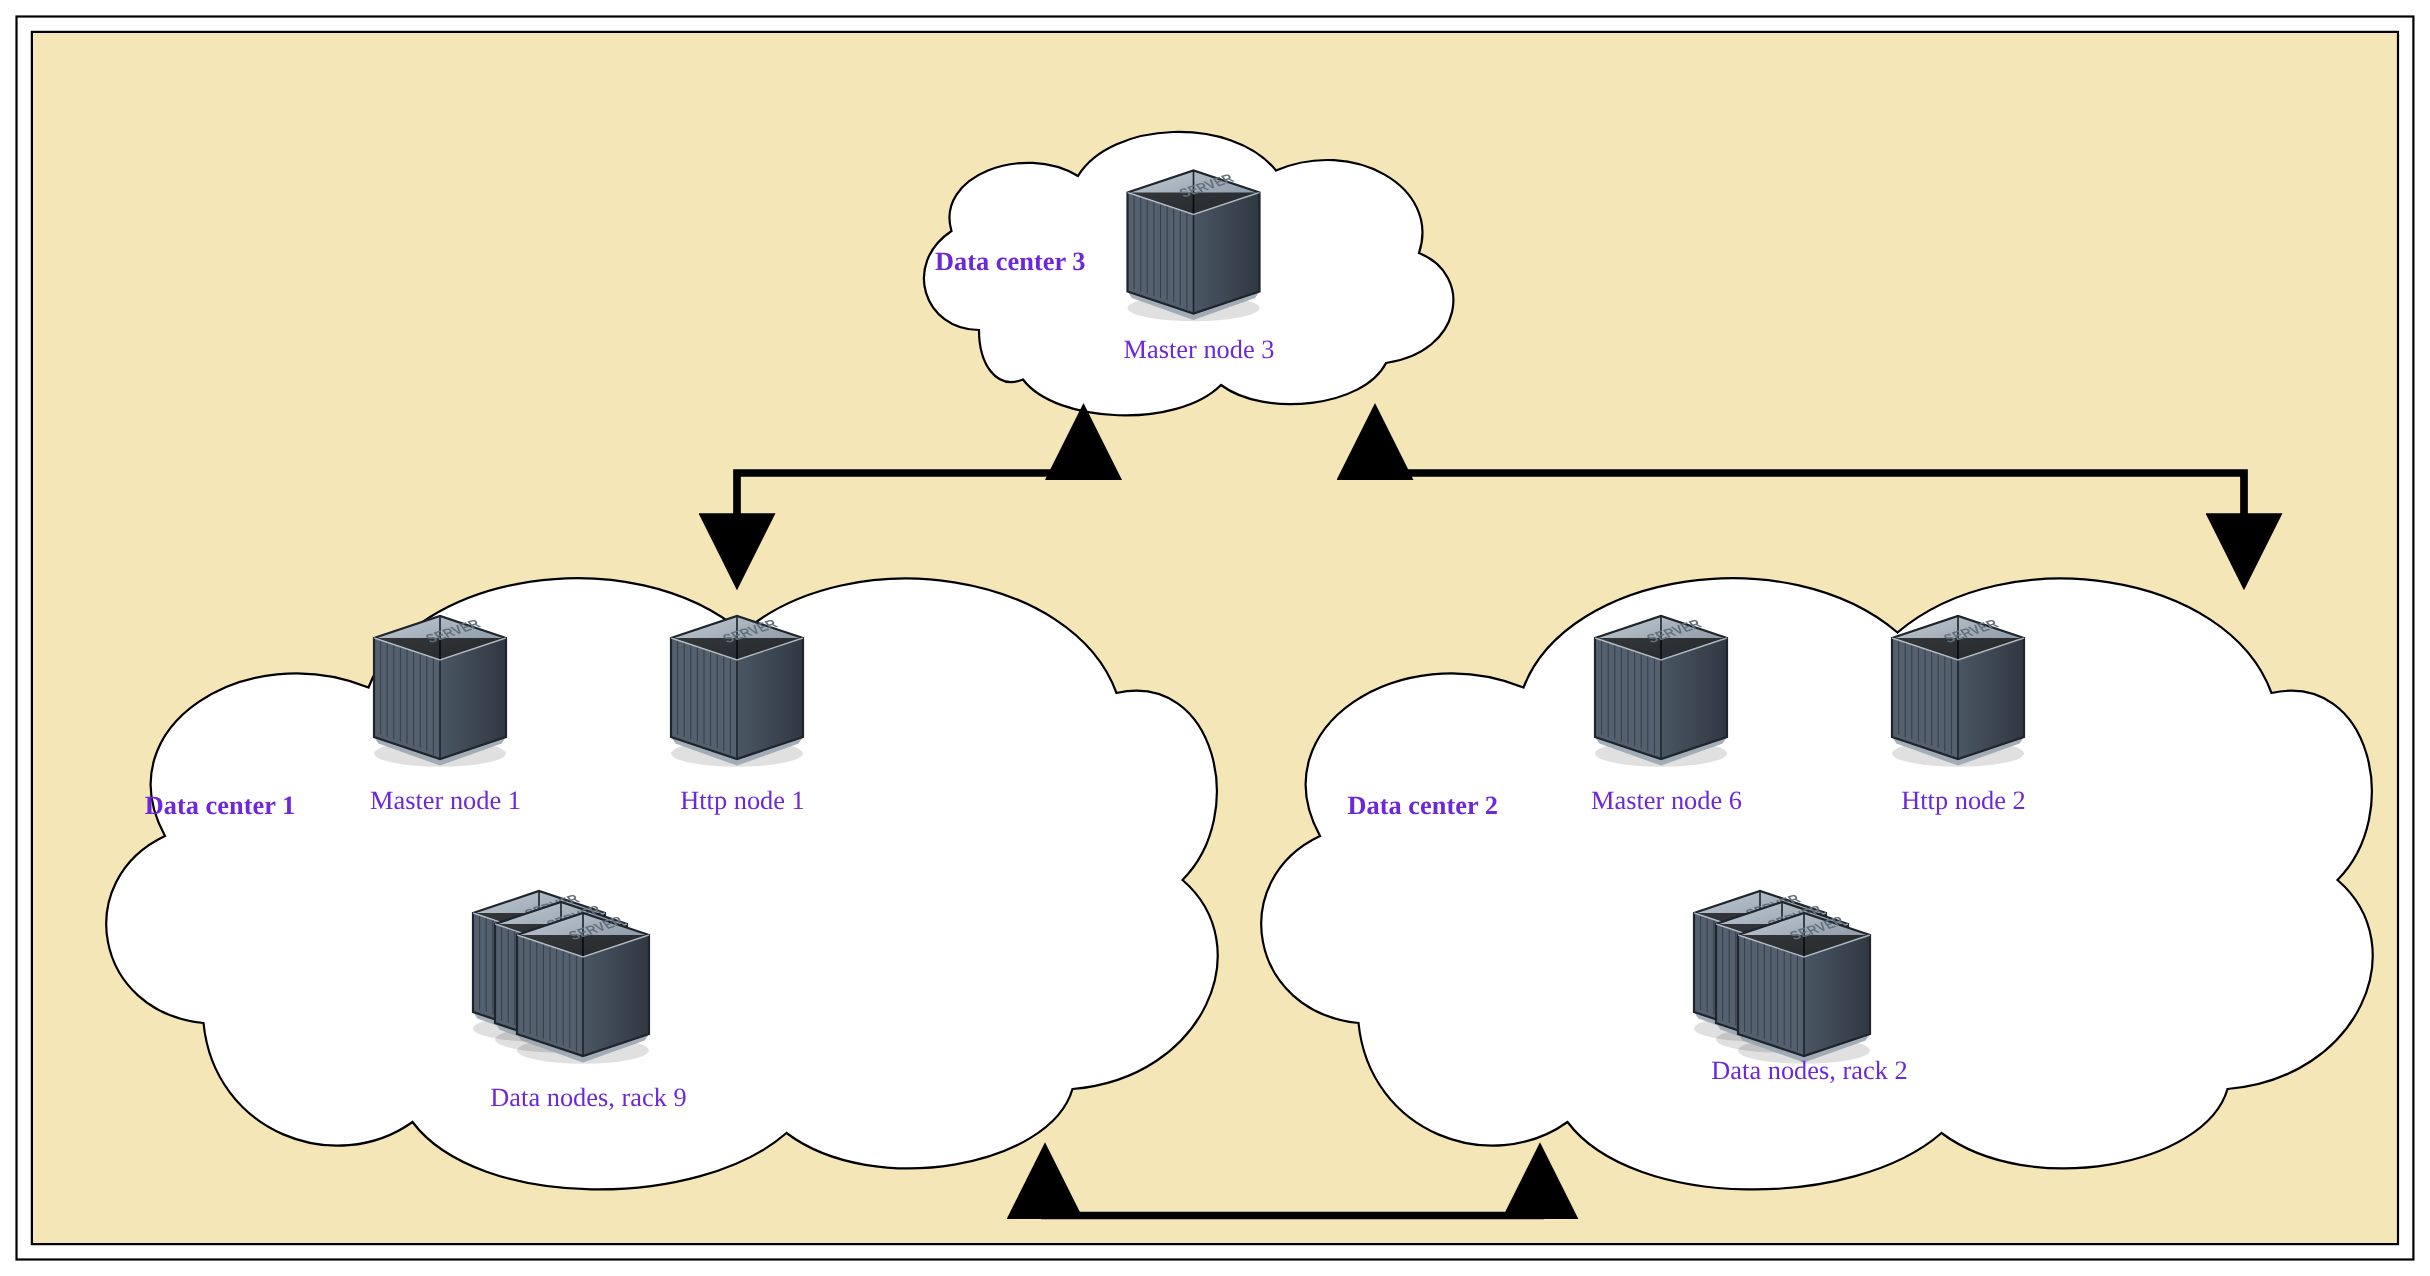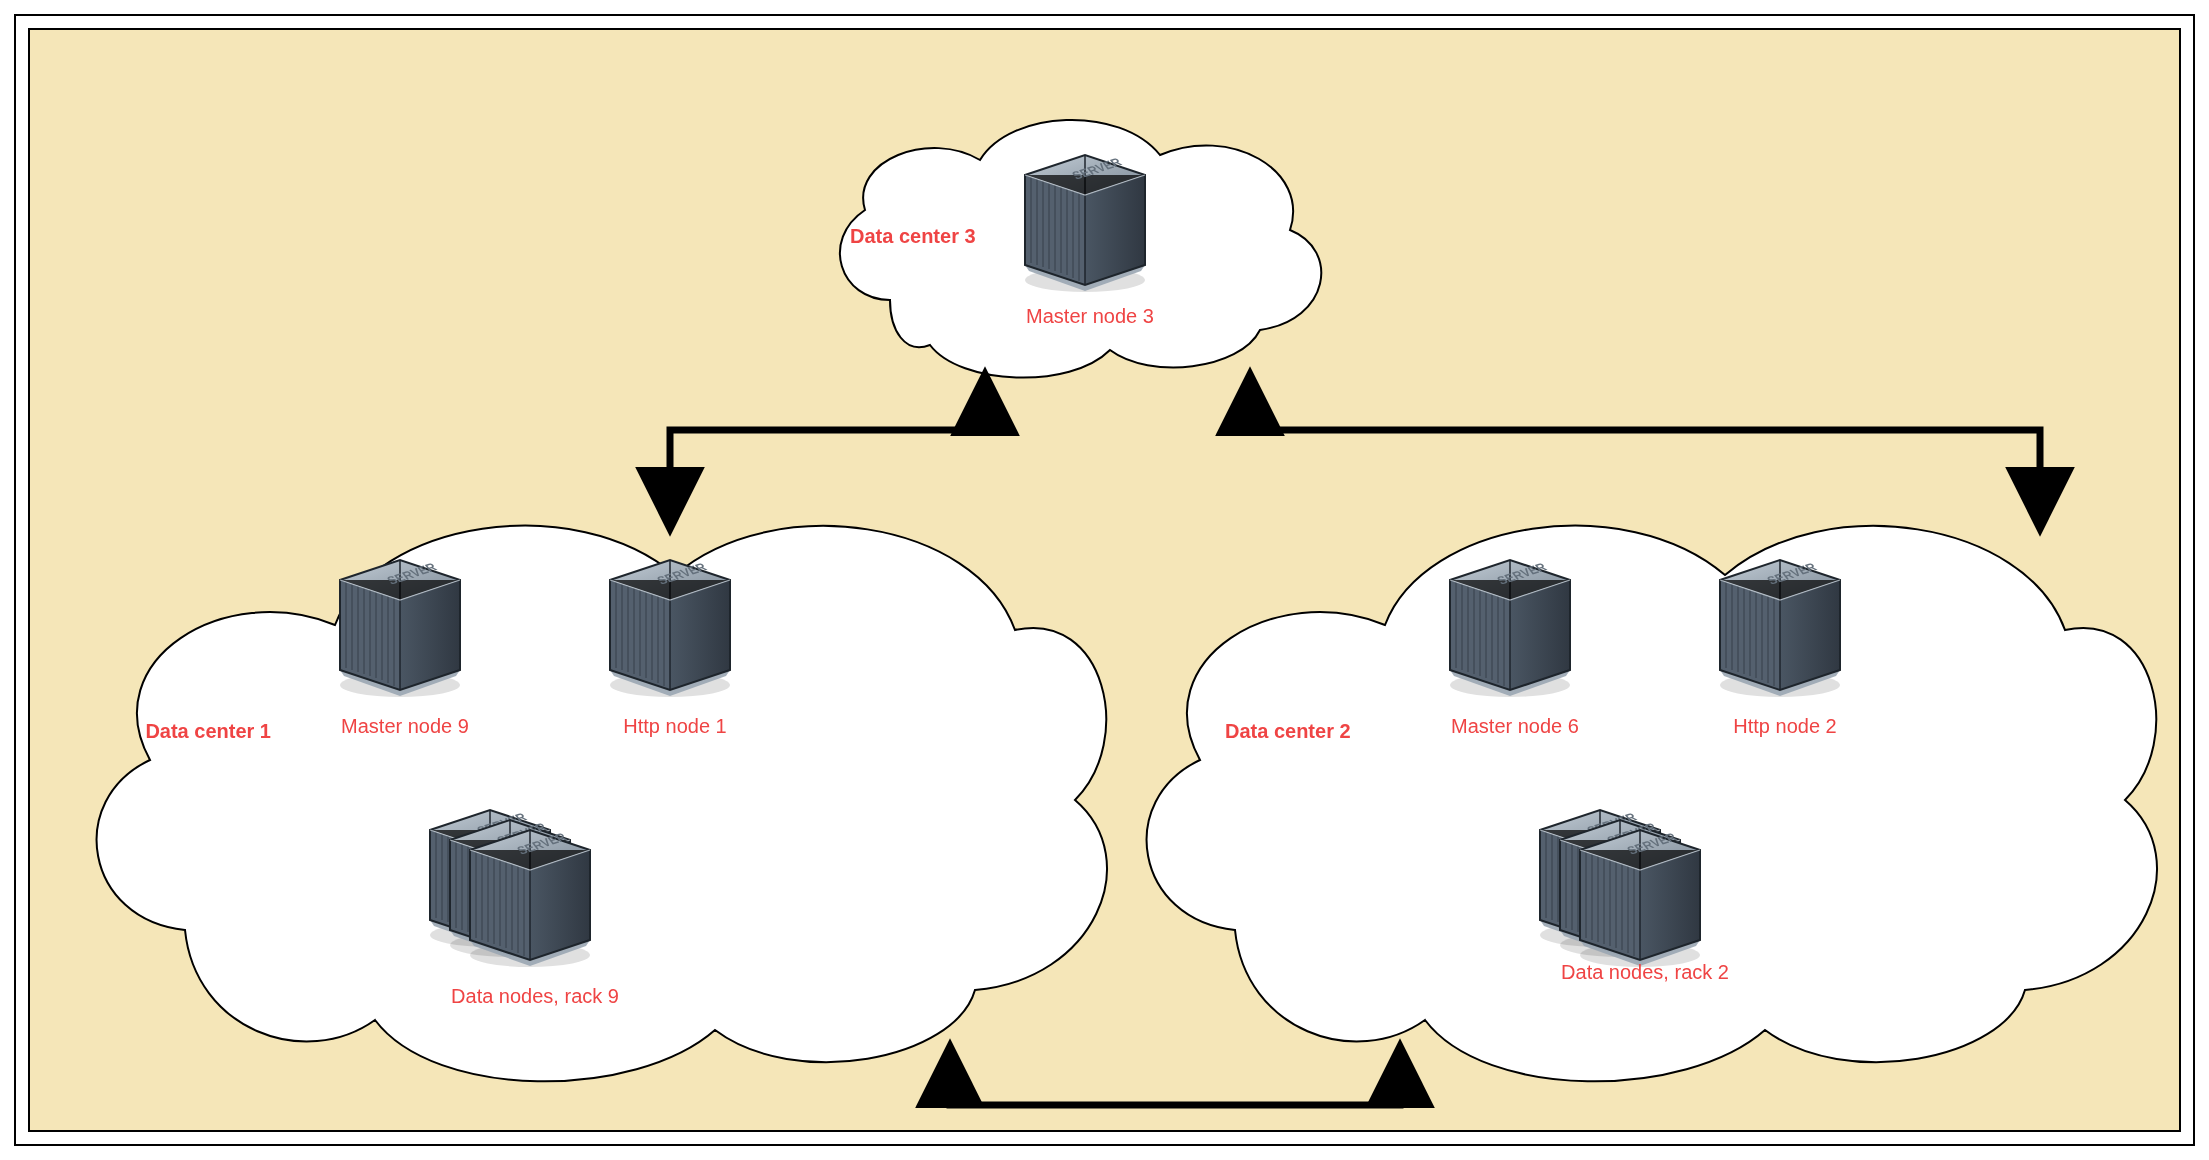--- a/index.html
+++ b/index.html
@@ -1,20 +1,20 @@
 <!DOCTYPE html>
 <html><head>
 <meta charset="utf-8">
 <style>
   html,body{margin:0;padding:0;background:#fff;}
   .canvas{position:relative;width:2209px;height:1160px;}
   .outer{position:absolute;left:14px;top:14px;width:2181px;height:1132px;border:2px solid #000;box-sizing:border-box;}
   .panel{position:absolute;left:28px;top:28px;width:2153px;height:1104px;background:#f5e6b8;border:2px solid #000;box-sizing:border-box;}
   svg.diagram{position:absolute;left:0;top:0;}
-  .label{position:absolute;font-family:Liberation Sans, sans-serif;font-size:20px;color:#ef4444;text-align:center;}
+  .label{position:absolute;font-family:Liberation Serif, serif;font-size:24px;color:#6d28d9;text-align:center;}
   .label.bold{font-weight:bold;}
 </style>
 </head>
 <body>
 
 <div class="canvas">
   <div class="outer"></div>
   <div class="panel"></div>
 
   <svg class="diagram" width="2209" height="1160">
@@ -147,22 +147,22 @@
         </g>
       <g transform="translate(1570,810)">
           <use href="#srv"></use>
         </g>
     </g>
   </svg>
 
   <div class="label bold" style="left:850px;top:225px;width:160px;text-align:left;">Data center 3</div>
   <div class="label" style="left:1000px;top:305px;width:180px;">Master node 3</div>
 
-  <div class="label bold" style="left:101px;top:720px;width:170px;text-align:right;">Data center 1</div>
-  <div class="label" style="left:310px;top:715px;width:190px;">Master node 9</div>
+  <div class="label bold" style="left:115px;top:720px;width:170px;text-align:center;">Data center 1</div>
+  <div class="label" style="left:310px;top:715px;width:190px;">Master node 1</div>
   <div class="label" style="left:590px;top:715px;width:170px;">Http node 1</div>
   <div class="label" style="left:410px;top:985px;width:250px;">Data nodes, rack 9</div>
 
   <div class="label bold" style="left:1225px;top:720px;width:170px;text-align:left;">Data center 2</div>
   <div class="label" style="left:1420px;top:715px;width:190px;">Master node 6</div>
   <div class="label" style="left:1700px;top:715px;width:170px;">Http node 2</div>
   <div class="label" style="left:1520px;top:961px;width:250px;text-align:center;">Data nodes, rack 2</div>
 </div>
 
 </body></html>

